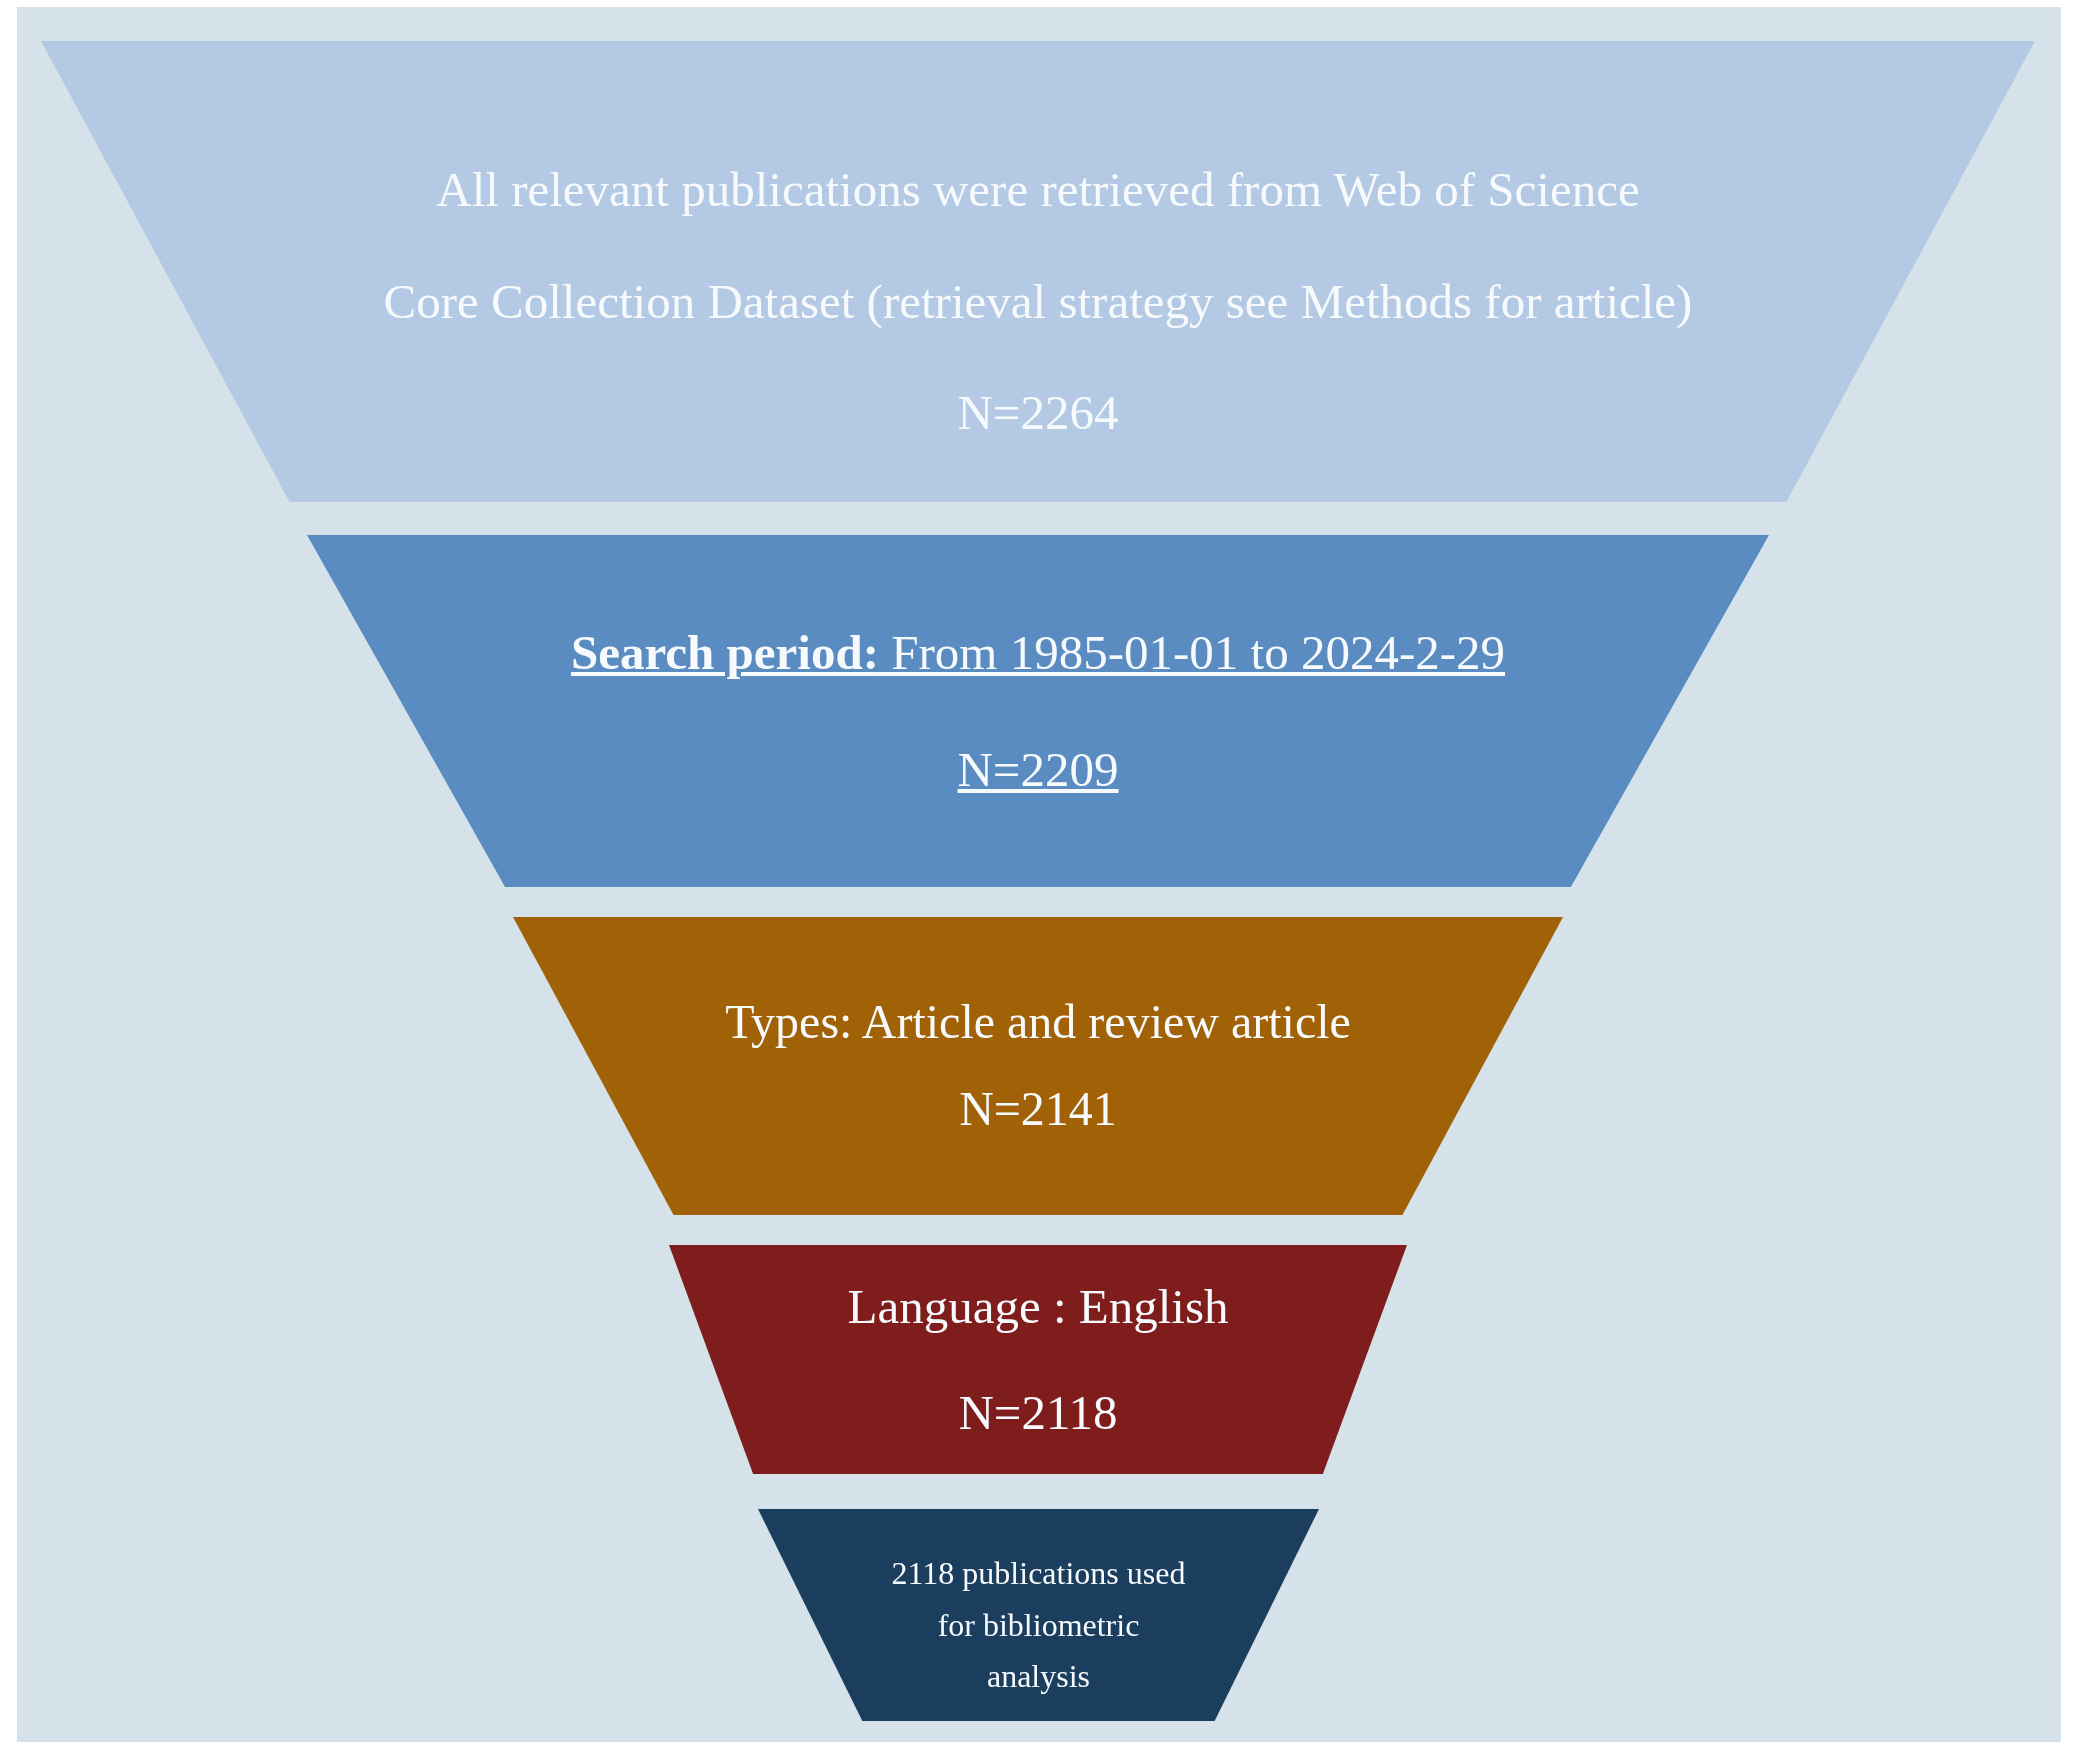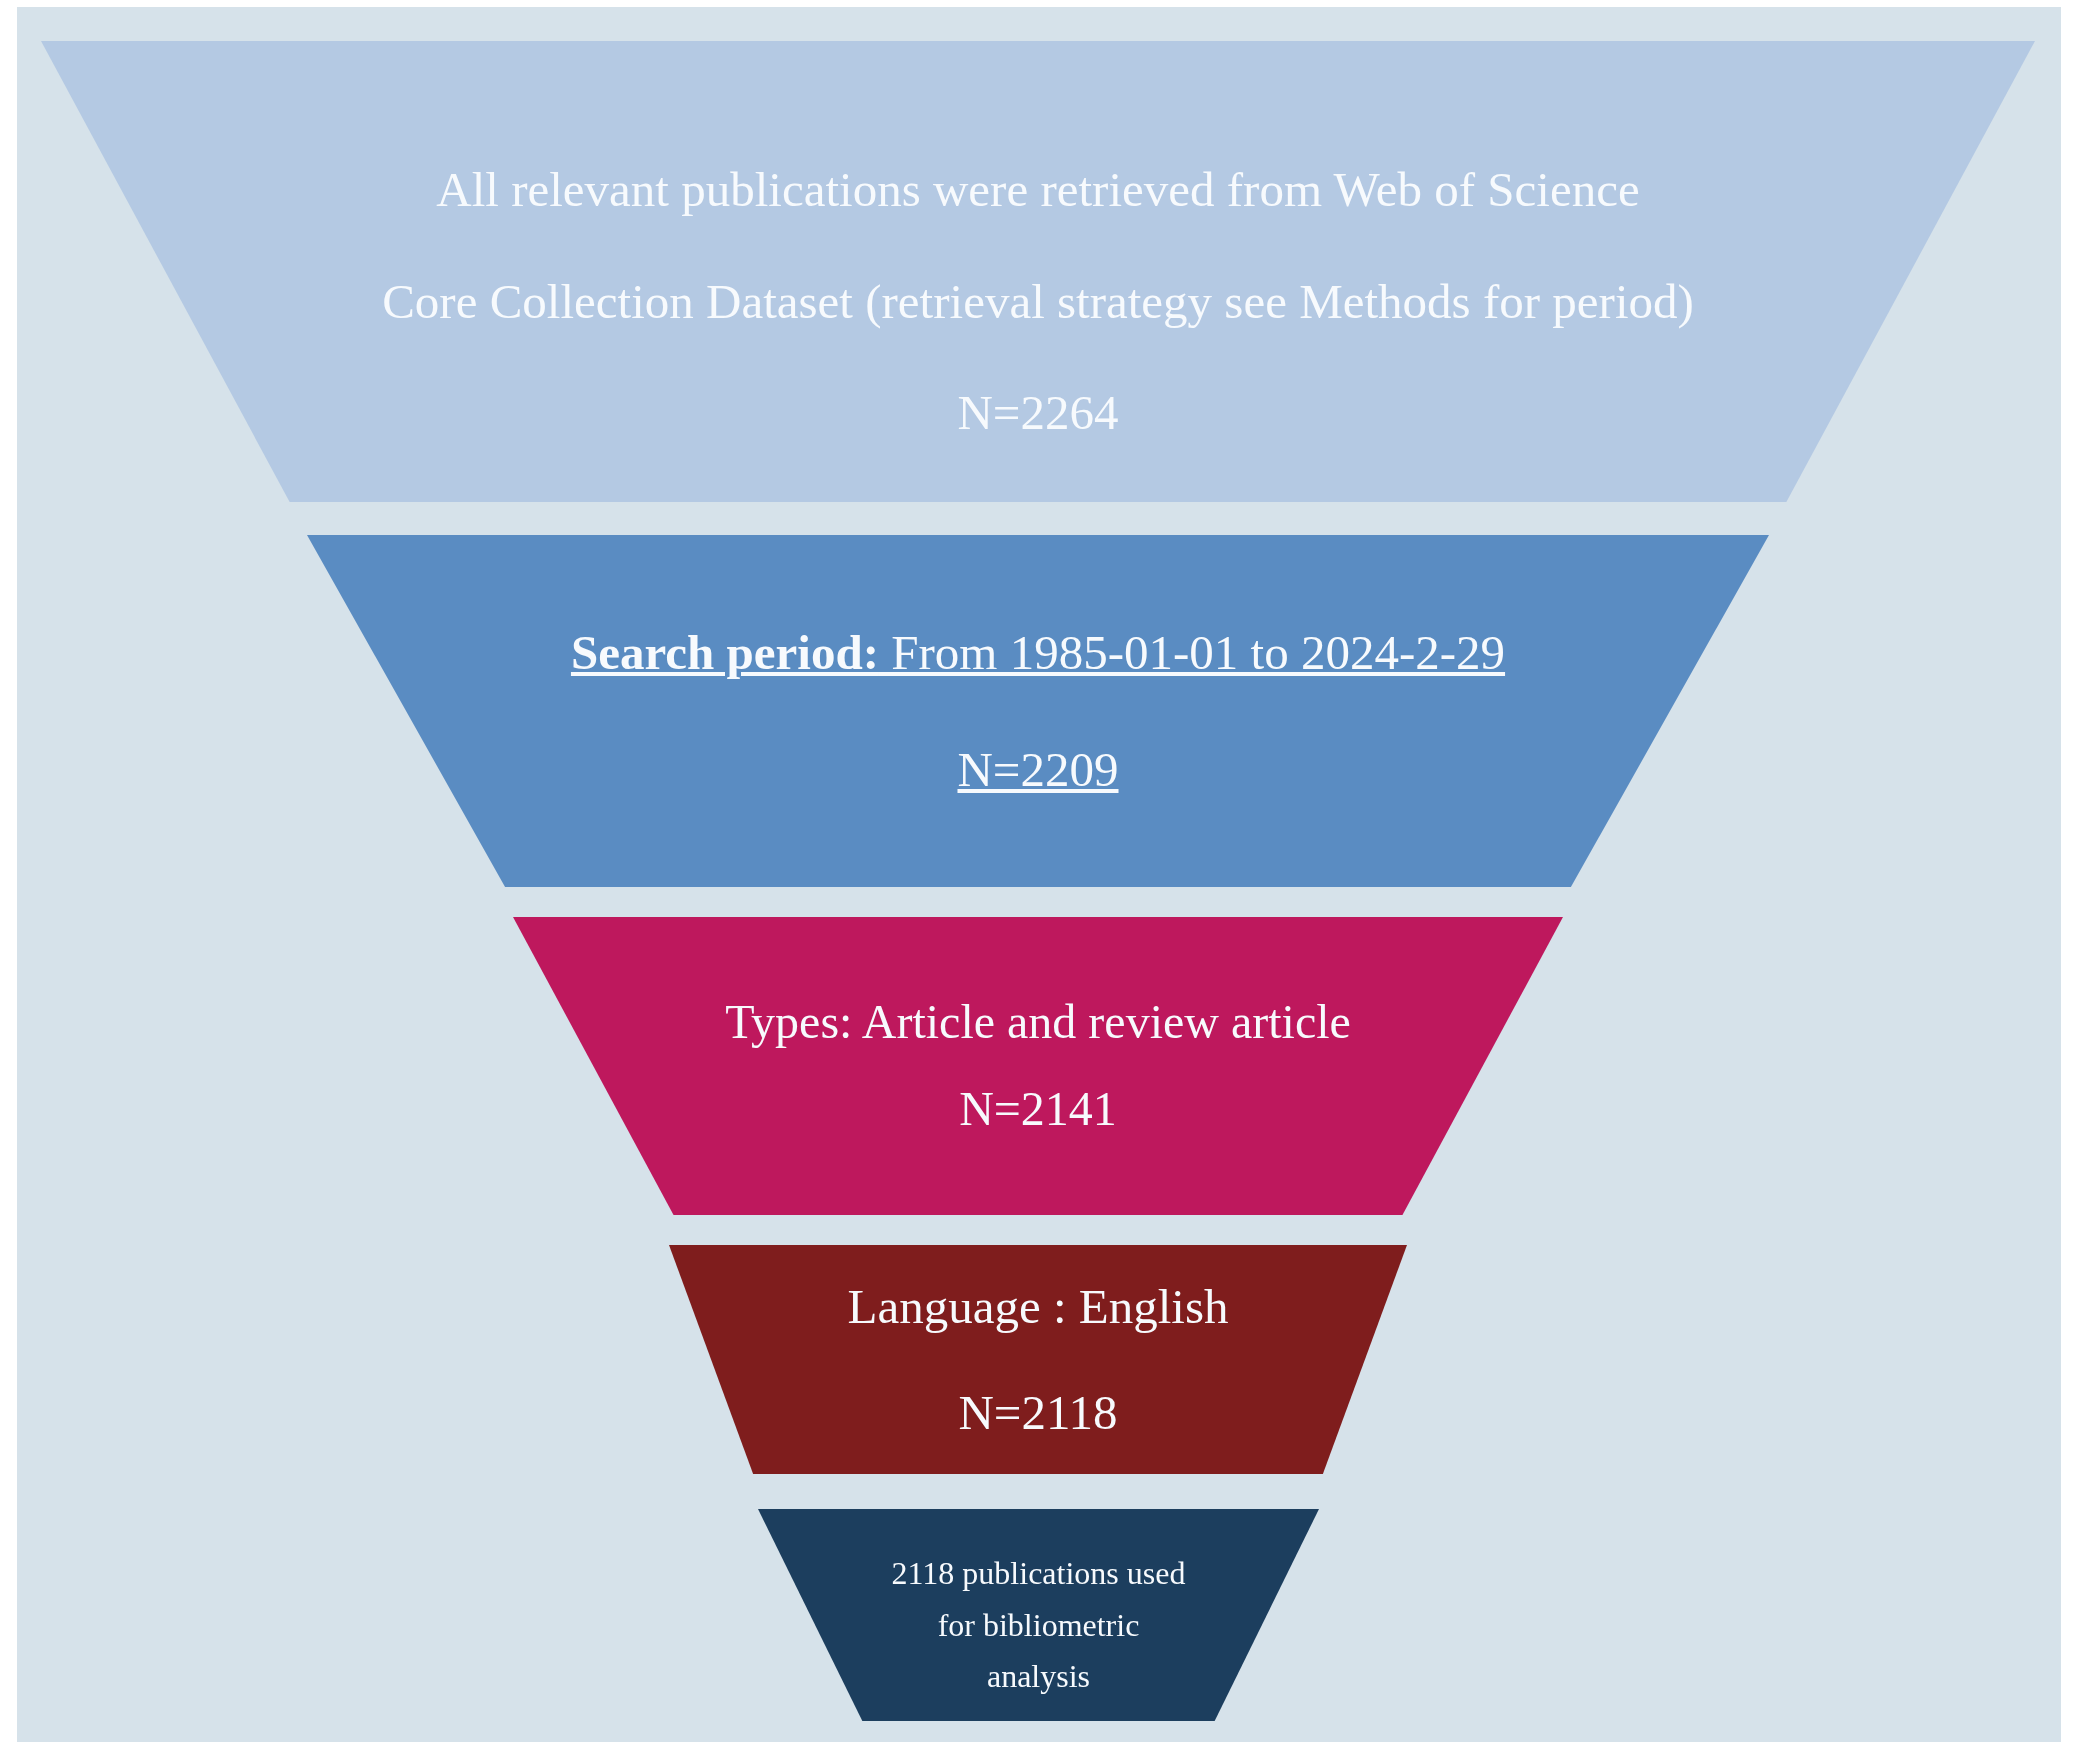--- a/index.html
+++ b/index.html
@@ -70,32 +70,32 @@
   .level-5 .line { line-height: 1.0; }
 </style>
 </head>
 <body>
 
 <div class="page">
   <div class="figure-bg"></div>
 
   <div class="level level-1" style="background-color: rgb(180, 201, 227);">
     <div class="line">All relevant publications were retrieved  from Web of Science</div>
-    <div class="line">Core Collection Dataset (retrieval strategy see Methods for period)</div>
+    <div class="line">Core Collection Dataset (retrieval strategy see Methods for article)</div>
     <div class="line">N=2264</div>
   </div>
 
   <div class="level level-2" style="background-color: rgb(90, 140, 194); text-decoration: underline;">
     <div class="line">
       <span class="bold">Search period:</span><span> From 1985-01-01 to 2024-2-29</span>
     </div>
     <div class="line">N=2209</div>
   </div>
 
-  <div class="level level-3" style="background-color: #be185d;">
+  <div class="level level-3" style="background-color: #a16207;">
     <div class="line">Types: Article and review article</div>
     <div class="line">N=2141</div>
   </div>
 
   <div class="level level-4" style="background-color: #7f1d1d;">
     <div class="line">Language : English</div>
     <div class="line">N=2118</div>
   </div>
 
   <div class="level level-5" style="background-color: rgb(28, 62, 94);">

